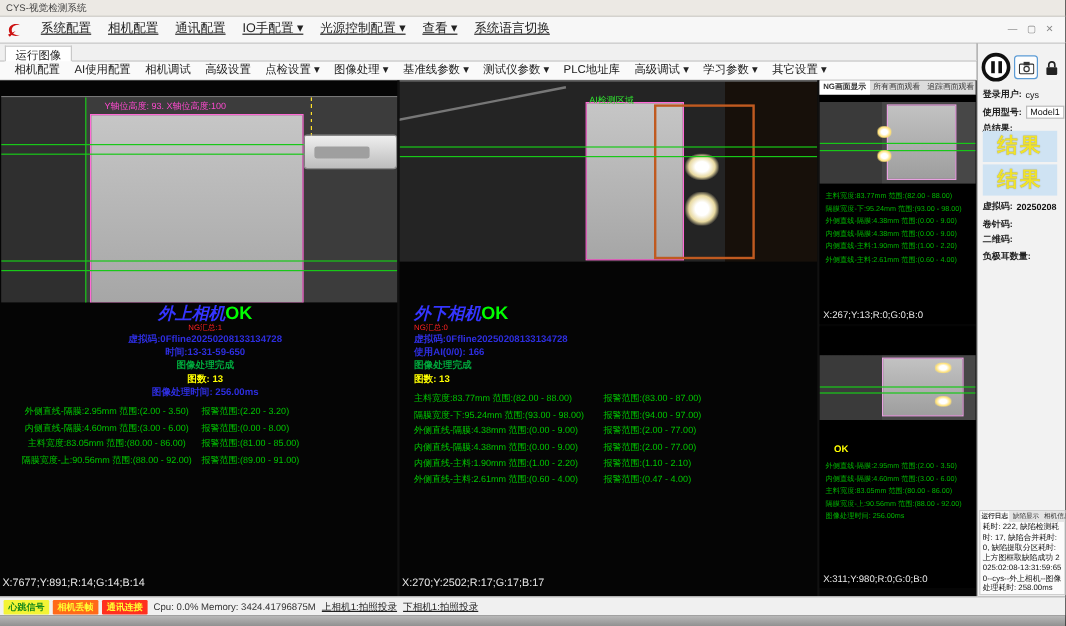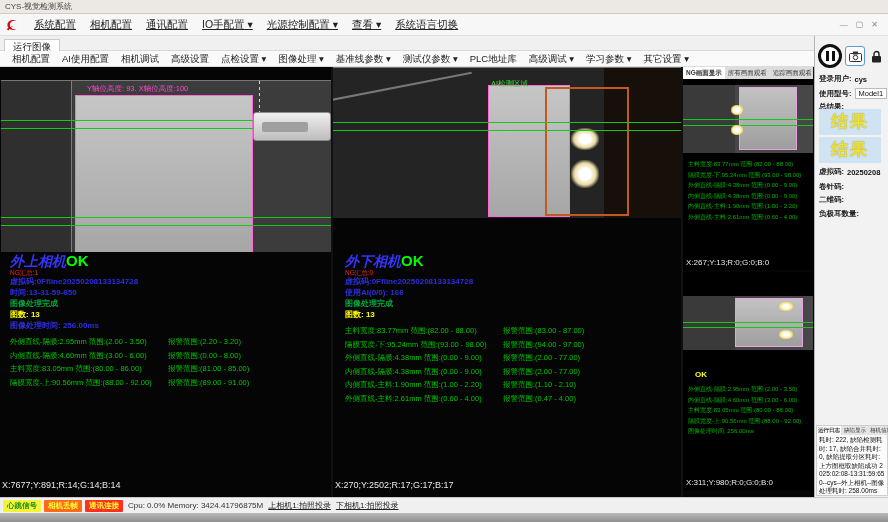--- a/index.html
+++ b/index.html
@@ -35,21 +35,21 @@
   .ydash { position:absolute; left:258px; top:0; width:1px; height:34px; background:repeating-linear-gradient(180deg,#ffe12a 0 3px,transparent 3px 6px); }
   .connector { position:absolute; left:252px; top:31px; width:78px; height:29px; background:linear-gradient(180deg,#efefef,#bdbdbd); border-radius:3px; border:1px solid #8a8a8a; }
   .connector:before { content:""; position:absolute; left:8px; top:9px; width:46px; height:10px; background:#9f9f9f; border-radius:2px; }
   .diag { position:absolute; left:-10px; top:18px; width:150px; height:2px; background:#777; transform:rotate(-11deg); }
   .ov-label { position:absolute; font-size:7.5px; white-space:nowrap; }
   .ov-magenta { color:#ff4ad0; left:86px; top:3px; }
   .ov-ai { color:#30e030; left:158px; top:11px; }
 
   
   .cam-text { position:absolute; width:322px; }
-  .ct-left { left:10px; top:253px; }
+  .ct-left { left:10px; top:253px;text-align:center; }
   .ct-mid { left:345px; top:253px; }
   .cam-title { font-size:14px; font-weight:bold; font-style:italic; color:#3535ff; line-height:16px; }
   .cam-ok { font-size:15px; font-weight:bold; font-style:normal; color:#00ff00; }
   .ng-line { font-size:6.5px; color:#ff2222; line-height:7px; }
   .t-blue { font-size:8px; color:#2e2ee0; line-height:11px; font-weight:bold; }
   .t-green { font-size:8px; color:#00a83c; line-height:11px; font-weight:bold; }
   .t-yellow { font-size:8px; color:#ffff00; line-height:11px; font-weight:bold; }
   .meas-rows { margin-top:4px; }
   .meas-row { display:flex; font-size:7.5px; color:#00c800; line-height:13.5px; white-space:nowrap; }
   .meas-main { width:158px; }
@@ -70,21 +70,21 @@
   .sv-ok { font-size:8px; font-weight:bold; color:#ffff00; }
 
   
   .sidebar { position:absolute; left:814px; top:36px; width:74px; height:461px; background:#f2f2f2; border-left:1px solid #b5b5b5; }
   .sb-btns { position:absolute; left:3px; top:8px; display:flex; align-items:center; gap:3px; }
   .btn-pause { width:24px; height:24px; border:3px solid #101010; border-radius:50%; background:#fff; display:flex; align-items:center; justify-content:center; gap:3px; }
   .pbar { width:3px; height:10px; background:#101010; }
   .btn-cam { width:20px; height:20px; border:1px solid #5b9bd5; border-radius:3px; background:#fdfdfd; display:flex; align-items:center; justify-content:center; }
   .btn-ico { width:16px; height:20px; display:flex; align-items:center; justify-content:center; }
   .sb-row { position:absolute; left:4px; width:66px; font-size:7.5px; color:#222; font-weight:bold; display:flex; align-items:center; white-space:nowrap; }
-  .sb-val { font-weight:bold; color:#111; margin-left:3px; }
+  .sb-val { font-weight:normal; color:#111; margin-left:3px; }
   .sb-box { background:#fff; border:1px solid #bbb; padding:0 3px; font-weight:normal; }
   .result-badge { position:absolute; left:4px; width:62px; height:26px; background:#cfe3f3; color:#f0e32a; font-size:17px; font-weight:bold; text-align:center; line-height:26px; letter-spacing:2px; text-shadow:0 0 1px #888; }
   .log-panel { position:absolute; left:1px; top:389px; width:72px; height:71px; background:#fbfbfb; border:1px solid #cfcfcf; }
   .log-tabs { display:flex; gap:2px; background:#e4e4e4; }
   .log-tab { font-size:5.5px; color:#333; padding:1px 1px; white-space:nowrap; }
   .log-tab.active { background:#fff; font-weight:bold; }
   .log-body { font-size:6.5px; color:#111; line-height:8.5px; padding:1px 2px; word-break:break-all; }
 
   
   .statusbar { position:absolute; left:0; top:497px; width:888px; height:16px; background:#f0f0f0; border-top:1px solid #c8c8c8; display:flex; align-items:center; padding-left:3px; gap:5px; }

